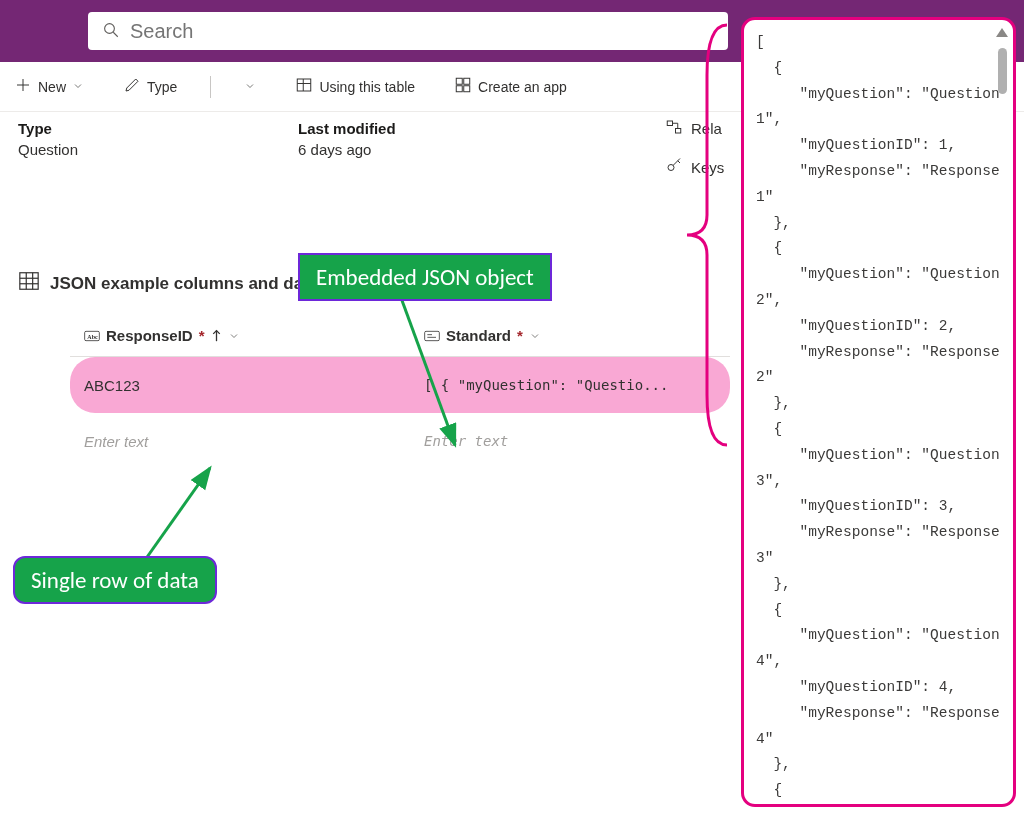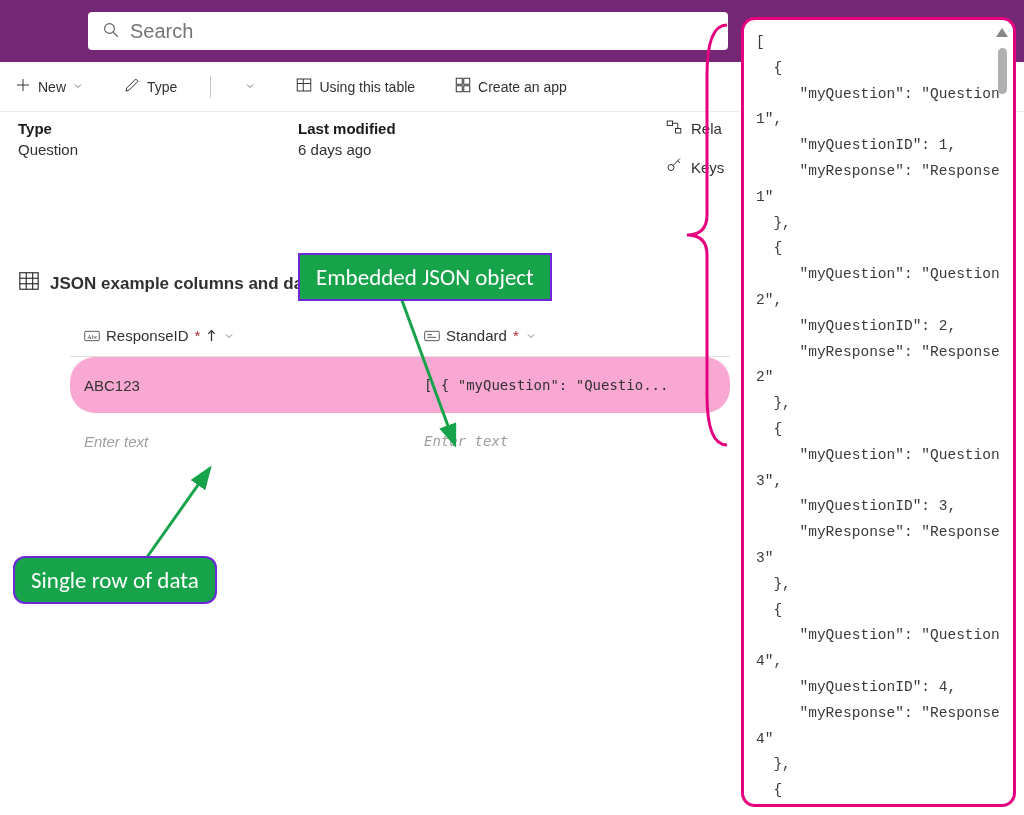--- a/index.html
+++ b/index.html
@@ -24,21 +24,21 @@
   .sideactions { position: absolute; left: 665px; top: 118px; display: flex; flex-direction: column; gap: 18px; }
   .sideact { display: flex; align-items: center; gap: 8px; color: #323130; cursor: pointer; font-size: 15px; }
   .sideact svg { width: 18px; height: 18px; stroke: #323130; fill: none; stroke-width: 1.3; }
 
   .sec-head { display: flex; align-items: center; gap: 10px; padding: 10px 18px; margin-top: 84px; }
   .sec-head svg { width: 22px; height: 22px; stroke: #323130; fill: none; stroke-width: 1.3; }
   .sec-head span { font-weight: 600; font-size: 17px; }
 
   .table { margin: 8px 0 0 70px; width: 660px; }
   .thead { display: flex; border-bottom: 1px solid #e1dfdd; }
-  .th { padding: 12px 14px; font-weight: 400; display: flex; align-items: center; gap: 6px; font-size: 15px; }
+  .th { padding: 12px 14px; font-weight: 700; display: flex; align-items: center; gap: 6px; font-size: 15px; }
   .th.col1 { flex: 0 0 340px; }
   .th.col2 { flex: 1; }
   .th svg.hicon { width: 16px; height: 12px; stroke: #323130; fill: none; stroke-width: 1.2; }
   .th svg.arrow { width: 11px; height: 13px; stroke: #323130; fill: none; stroke-width: 1.6; }
   .th svg.cv { width: 12px; height: 12px; stroke: #605e5c; fill: none; stroke-width: 1.6; }
   .trow { display: flex; height: 56px; align-items: center; }
   .trow.sel { background: #f9a8d4; border-radius: 25px; }
   .td { padding: 0 14px; font-size: 15px; }
   .td.col1 { flex: 0 0 340px; }
   .td.col2 { flex: 1; white-space: nowrap; overflow: hidden; text-overflow: ellipsis; font-family: Consolas, monospace; font-size: 14px; }

